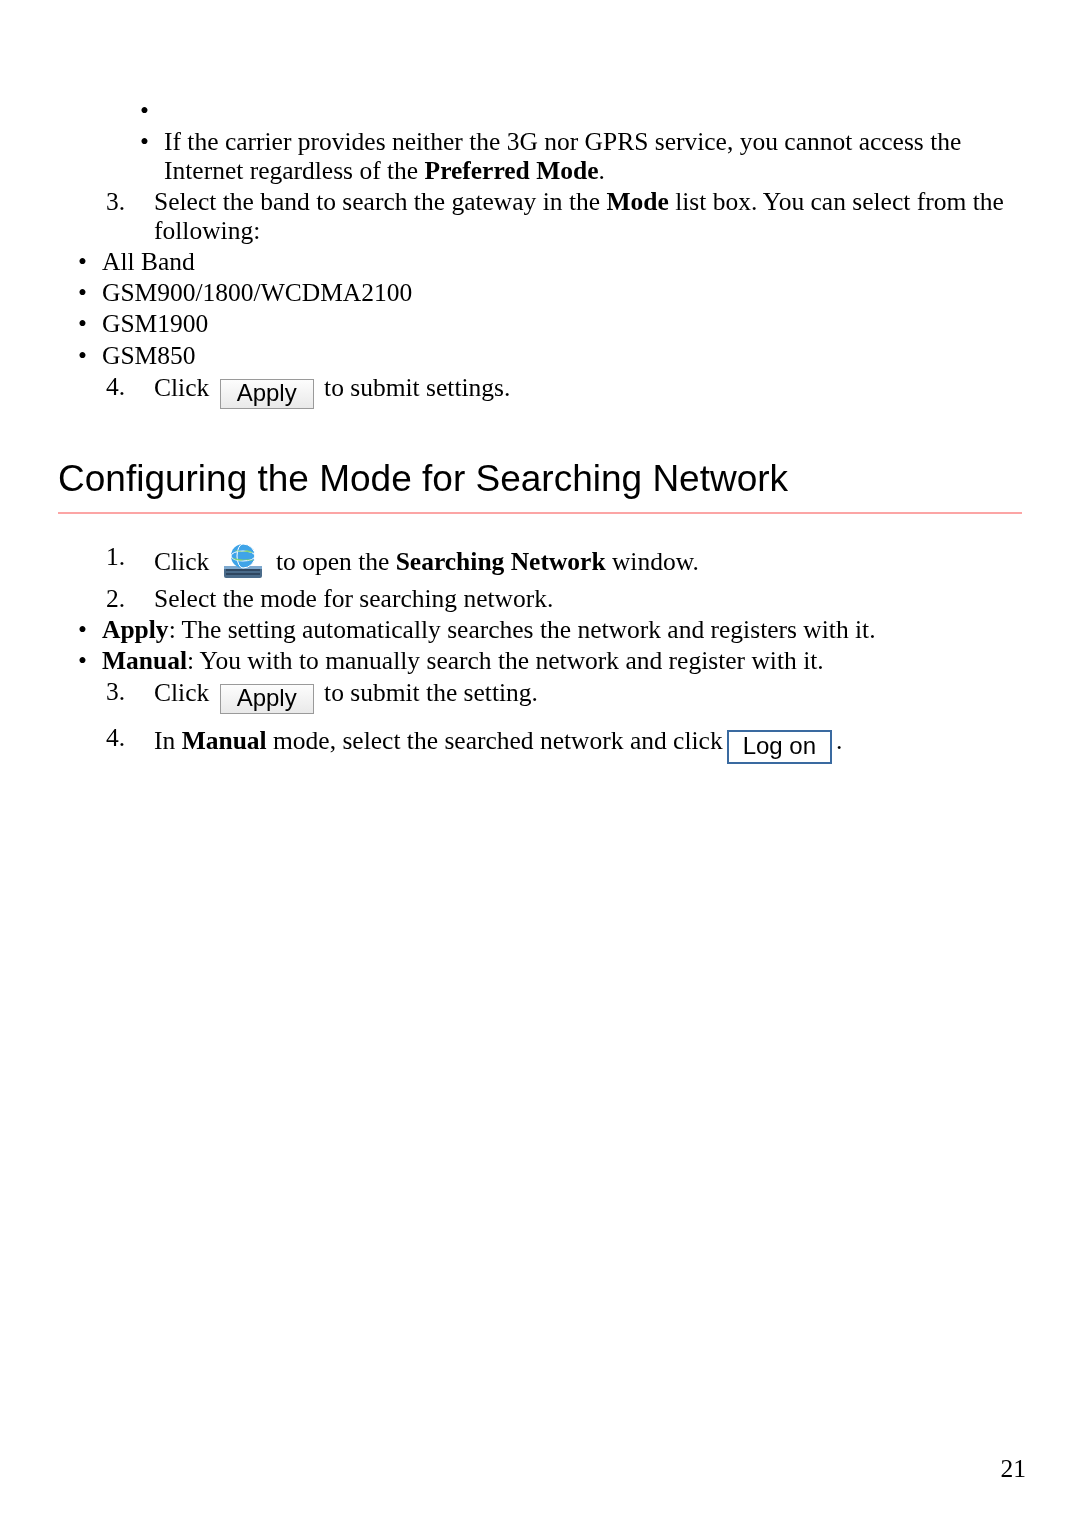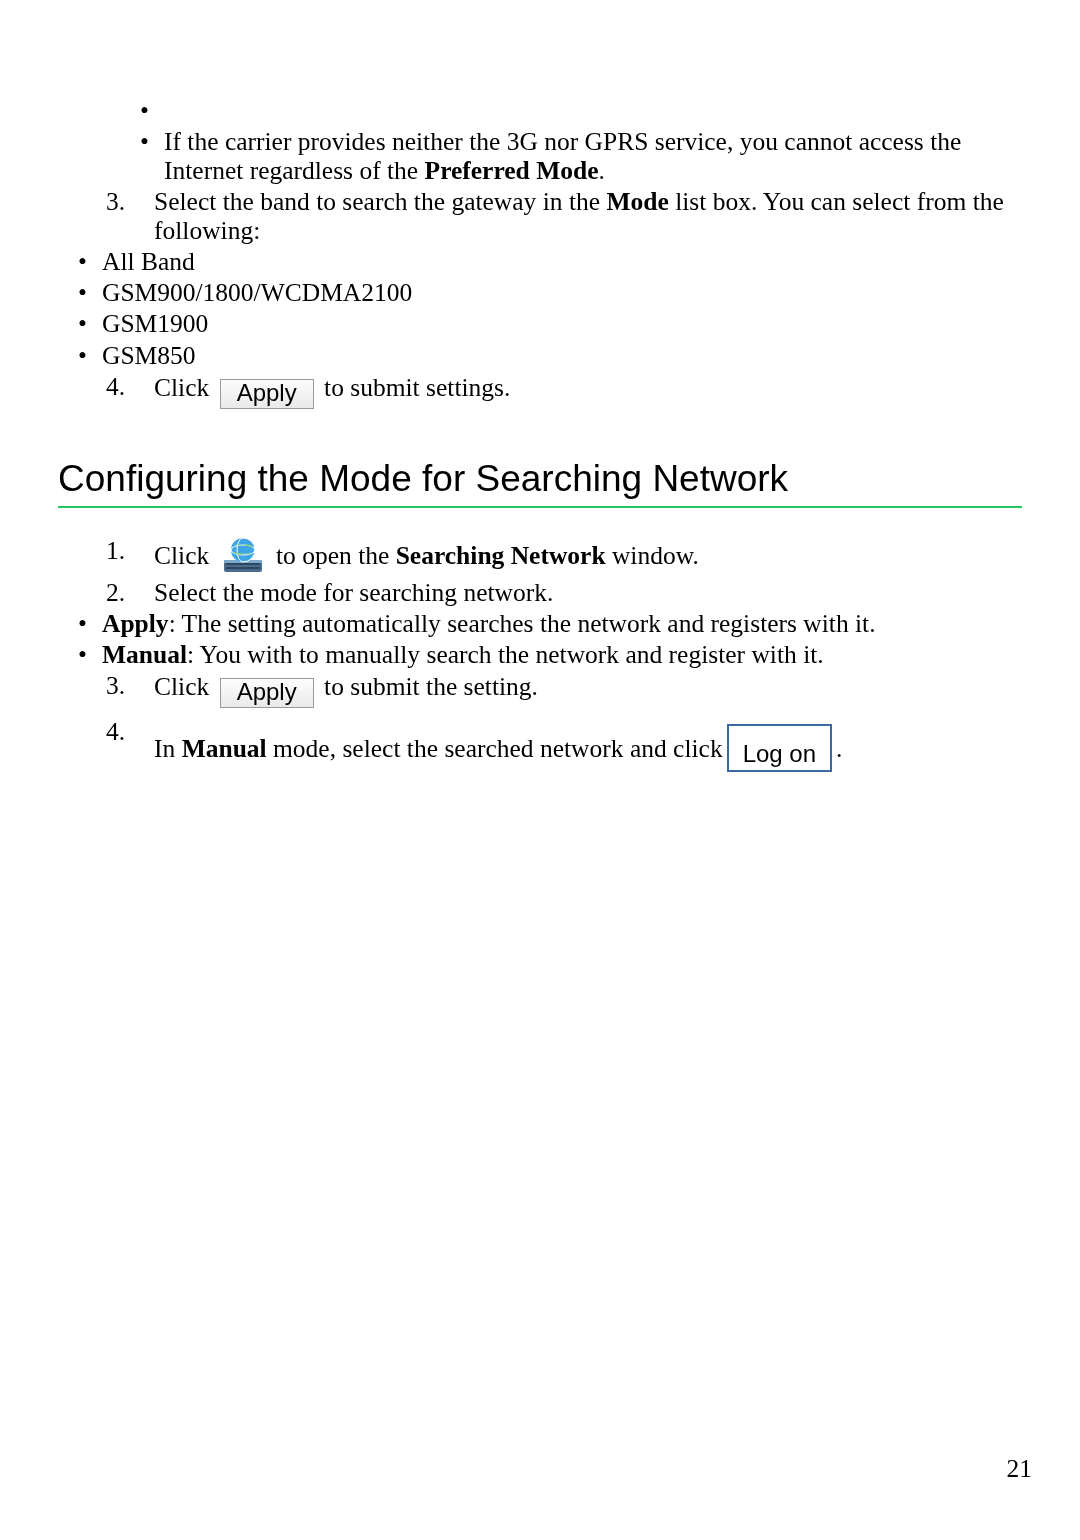--- a/index.html
+++ b/index.html
@@ -49,56 +49,56 @@
   .bullet-dot {
     width: 24px;
     flex: 0 0 24px;
   }
 
   h2.section-title {
     font-family: Arial, Helvetica, sans-serif;
     font-weight: 400;
     font-size: 37px;
     margin: 42px 0 8px 0;
-    padding-bottom: 6px;
-    border-bottom: 2px solid #22c55e;
+    padding-bottom: 12px;
+    border-bottom: 2px solid #fca5a5;
   }
   .section-gap {
     height: 20px;
   }
 
   .inline-btn {
     display: inline-block;
     vertical-align: -5px;
     font-family: "Microsoft Sans Serif", Arial, sans-serif;
     font-size: 24px;
     line-height: 1;
     padding: 1px 16px 3px 16px;
     border: 1px solid #9a9a9a;
     background: linear-gradient(#fdfdfd, #e9e9e9);
     border-radius: 0;
     margin: 7px 4px;
   }
   .inline-btn.login {
     border: 2px solid #3a6aa0;
-    padding: 16px 14px 4px 14px;
+    padding: 2px 14px 4px 14px;
     background: #fff;
   }
 
   .globe-icon {
     display: inline-block;
     width: 46px;
     height: 40px;
     vertical-align: -12px;
     margin: 0 4px;
   }
 
   .page-number {
     position: absolute;
-    right: 48px;
+    right: 54px;
     bottom: 56px;
     font-size: 25.5px;
   }
 </style>
 </head>
 <body>
 
 <div class="page">
 
   <div class="body-text">

